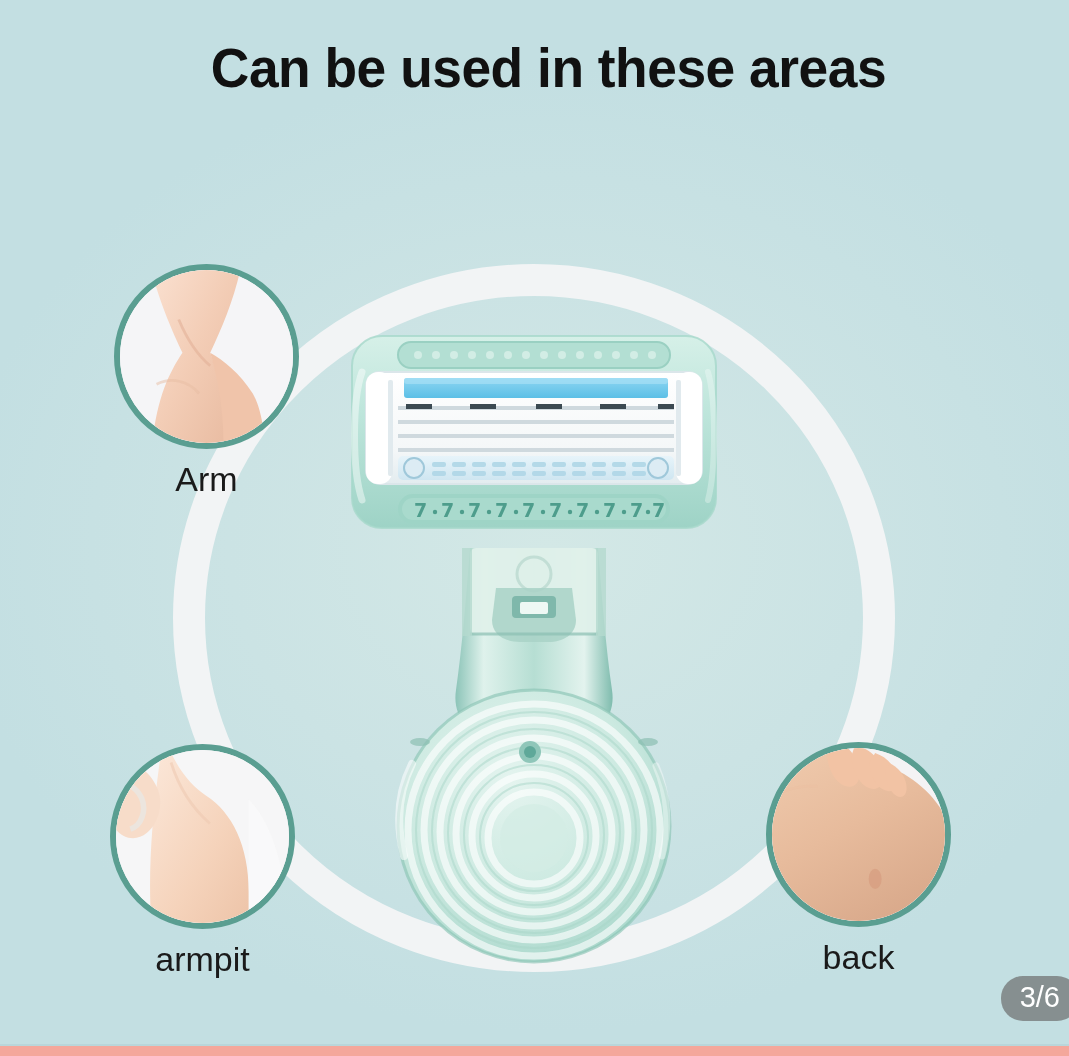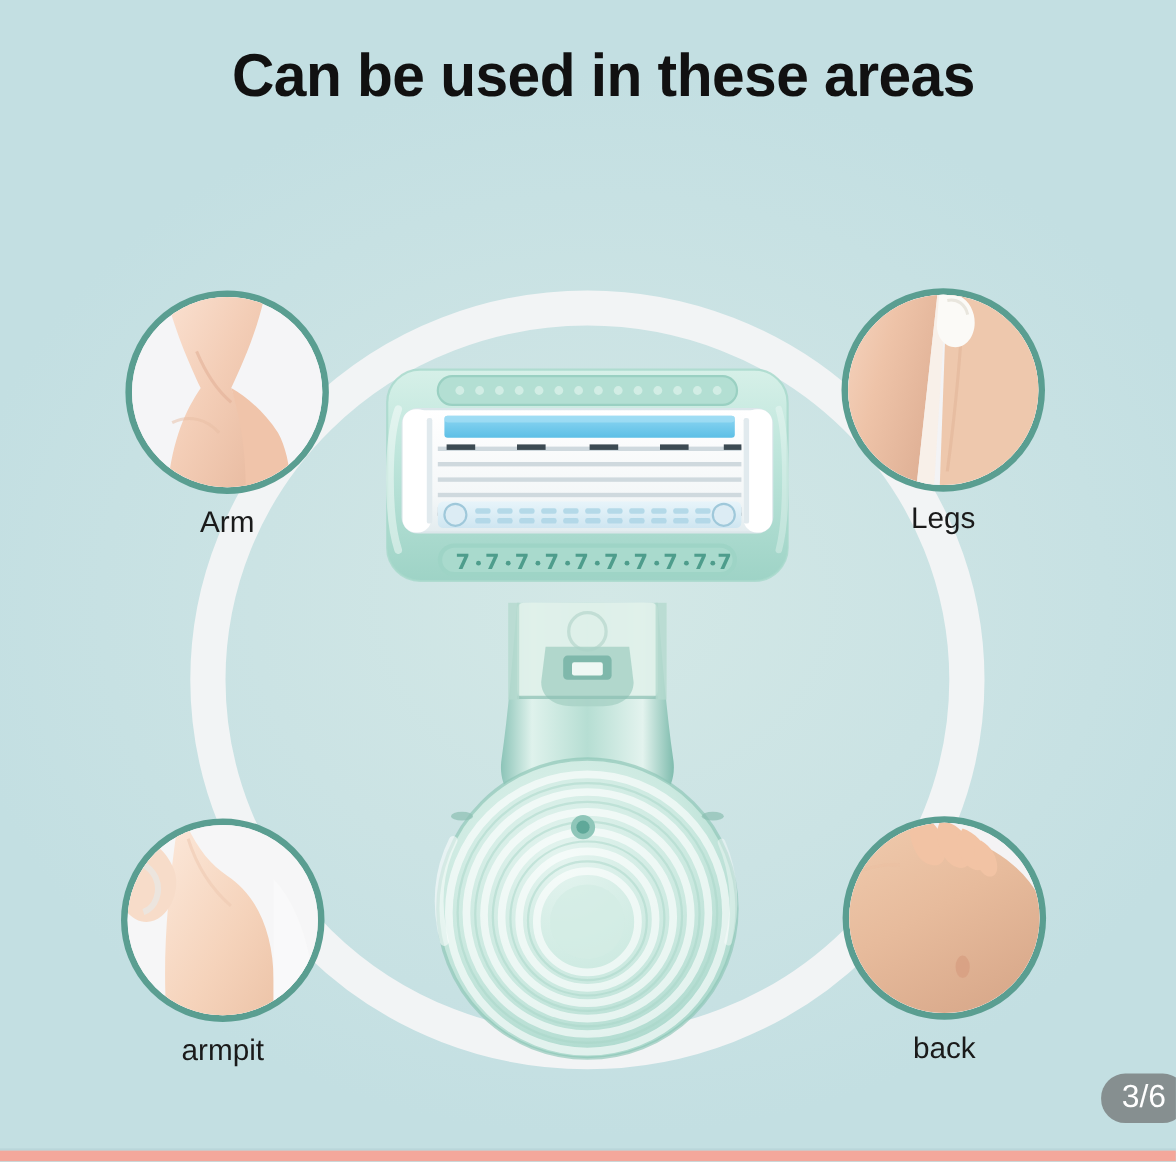--- a/index.html
+++ b/index.html
@@ -39,21 +39,21 @@
     position:absolute;inset:0;border-radius:50%;
     border:6px solid #5a9e91;
     overflow:hidden;
     background:#f4f4f6;
     box-sizing:border-box;
   }
   .feature .photo{position:absolute;inset:-6px;}
   .feature .cap{
     position:absolute;left:50%;transform:translateX(-50%);
     top:198px;white-space:nowrap;
-    font-size:27px;color:#1a1a1a;
+    font-size:34px;color:#1a1a1a;
   }
   #f-arm{left:114px;top:264px;}
   #f-legs{left:765px;top:262px;}
   #f-armpit{left:110px;top:744px;}
   #f-back{left:766px;top:742px;}
   #f-arm  .cap{top:196px;}
   #f-legs .cap{top:194px;}
   #f-armpit .cap{top:196px;}
   #f-back .cap{top:196px;}
 
@@ -97,41 +97,20 @@
         <rect width="200" height="200" fill="#f5f5f7"></rect>
         <path d="M36 -10 C48 40 62 70 74 96 C58 120 44 150 40 210 L128 210 C124 150 112 118 104 96 C118 66 132 34 140 -10 Z" fill="url(#skinA)"></path>
         <path d="M104 96 C118 104 136 118 150 140 C160 158 164 186 162 210 L118 210 C120 160 112 122 104 96 Z" fill="#f0c4aa"></path>
         <path d="M70 60 C80 84 92 100 104 110" stroke="#e3b197" stroke-width="3" fill="none" opacity=".6"></path>
         <path d="M46 130 C62 122 80 126 92 140" stroke="#e8bda4" stroke-width="3" fill="none" opacity=".5"></path>
       </svg>
     </div>
     <div class="cap">Arm</div>
   </div>
 
-  <div class="feature" id="f-legs">
-    <div class="ring">
-      <svg class="photo" viewBox="0 0 200 200">
-        <defs>
-          <linearGradient id="skinL" x1="0" y1="0" x2="1" y2="0.6">
-            <stop offset="0%" stop-color="#f7d9c6"></stop>
-              <stop offset="50%" stop-color="#eec3a8"></stop>
-            <stop offset="100%" stop-color="#dfb095"></stop>
-          </linearGradient>
-        </defs>
-        <rect width="200" height="200" fill="#f3f3f5"></rect>
-        <path d="M18 -10 L96 -10 L72 210 L-6 210 Z" fill="url(#skinL)"></path>
-        <path d="M104 -10 L196 -10 L210 210 L96 210 Z" fill="#eec8ad"></path>
-        <path d="M96 -10 L104 -10 L90 210 L72 210 Z" fill="#f8eee6" opacity=".85"></path>
-        <path d="M120 0 C118 60 112 120 104 180" stroke="#e0b195" stroke-width="3" fill="none" opacity=".5"></path>
-        <path d="M96 6 C112 2 126 10 130 26 C134 44 124 58 112 58 C100 58 92 46 94 32 Z" fill="#fbfaf7"></path>
-        <path d="M104 12 C114 10 122 16 124 26" stroke="#e9e6de" stroke-width="3" fill="none"></path>
-      </svg>
-    </div>
-    <div class="cap">Legs</div>
-  </div>
 
   <div class="feature" id="f-back">
     <div class="ring">
       <svg class="photo" viewBox="0 0 200 200">
         <defs>
           <linearGradient id="skinB" x1="0" y1="0" x2="0.6" y2="1">
             <stop offset="0%" stop-color="#f0cbae"></stop>
               <stop offset="50%" stop-color="#e7bb9c"></stop>
             <stop offset="100%" stop-color="#d8a88a"></stop>
           </linearGradient>

